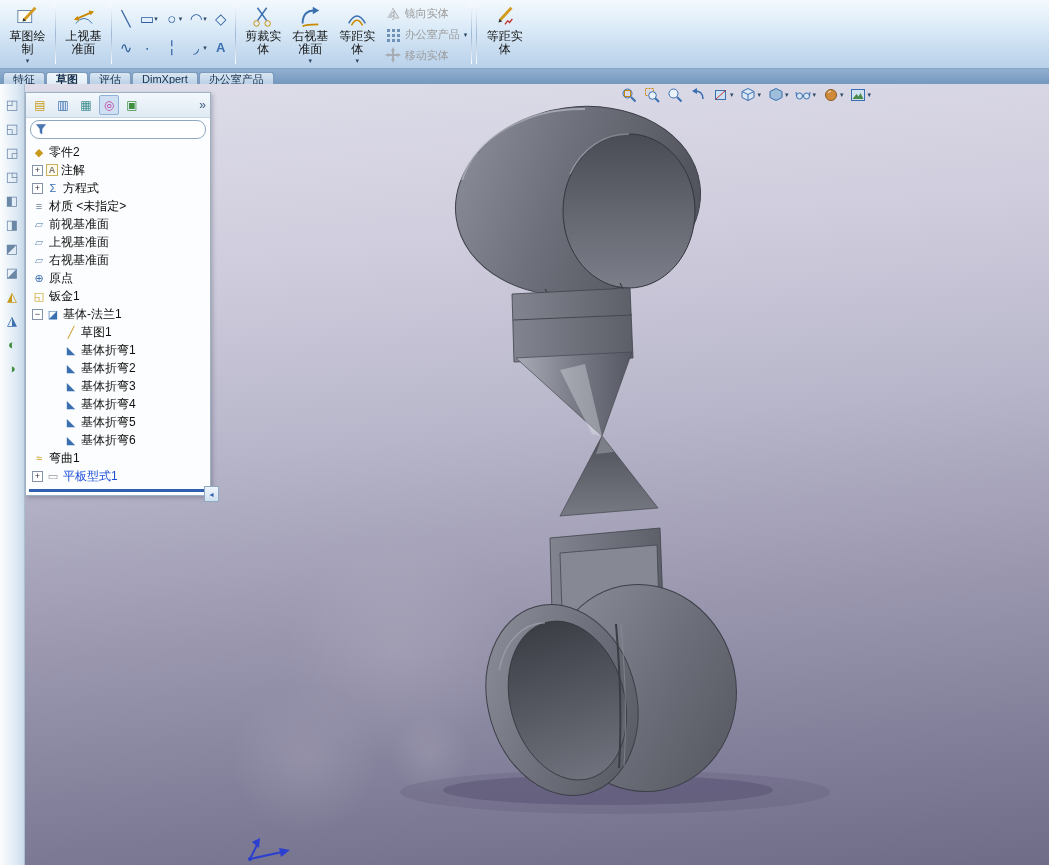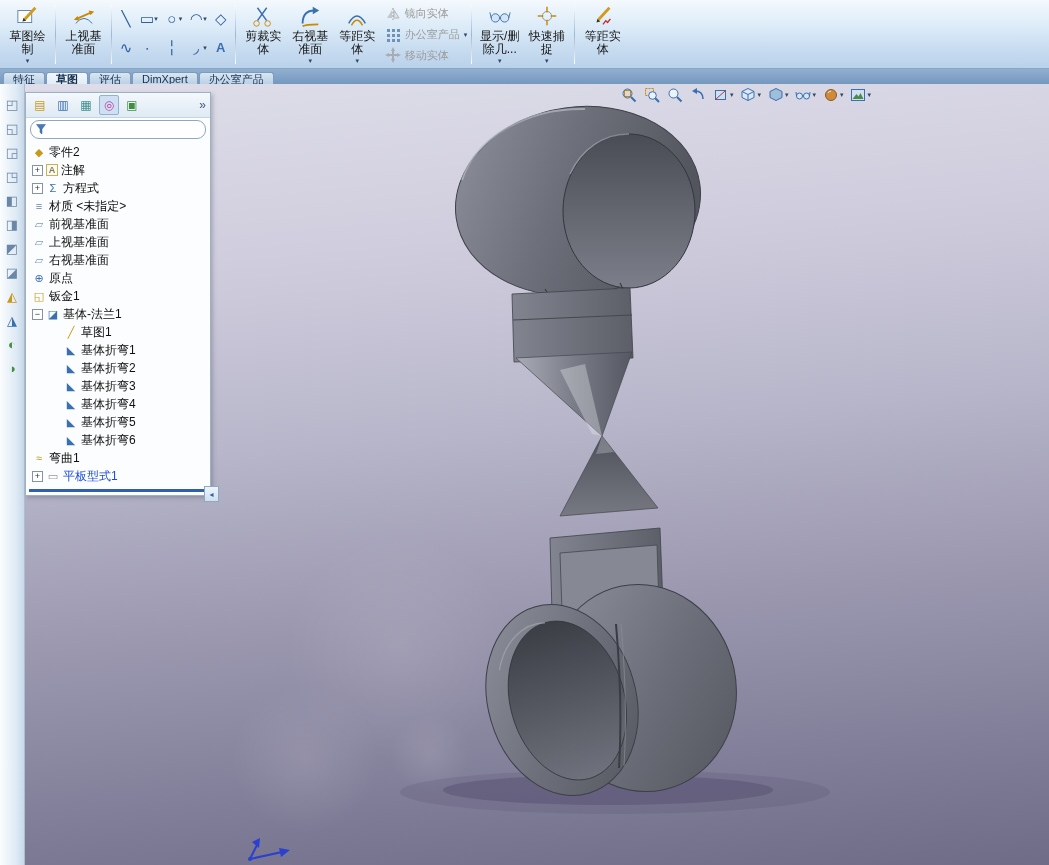--- a/index.html
+++ b/index.html
@@ -205,39 +205,20 @@
         <polygon points="8,0 6,4 10,4" fill="#a8acb2"></polygon>
           <polygon points="8,16 6,12 10,12" fill="#a8acb2"></polygon>
         <polygon points="0,8 4,6 4,10" fill="#a8acb2"></polygon>
           <polygon points="16,8 12,6 12,10" fill="#a8acb2"></polygon>
       </svg>
       <span class="lbl">移动实体</span>
     </div>
   </div>
   <div class="rsep"></div>
 
-  <div class="rgroup">
-    <div class="bigbtn">
-      <svg class="icon26" viewBox="0 0 26 26">
-        <circle cx="8" cy="14" r="4.5" fill="#d7e5f2" stroke="#3a6fb0"></circle>
-        <circle cx="18" cy="14" r="4.5" fill="#d7e5f2" stroke="#3a6fb0"></circle>
-        <path d="M12.5 14h1M3.5 14 L2 8 M22.5 14 L24 8" stroke="#3a6fb0" fill="none"></path>
-      </svg>
-      <span class="lbl">显示/删除几...</span>
-      <span class="caret">▾</span>
-    </div>
-    <div class="bigbtn">
-      <svg class="icon26" viewBox="0 0 26 26">
-        <circle cx="13" cy="12" r="5" fill="none" stroke="#8a9098"></circle>
-        <path d="M13 2v6M13 16v6M3 12h6M17 12h6" stroke="#c98a00" stroke-width="1.6"></path>
-      </svg>
-      <span class="lbl">快速捕捉</span>
-      <span class="caret">▾</span>
-    </div>
-  </div>
   <div class="rsep"></div>
   <div class="rgroup">
     <div class="bigbtn">
       <svg class="icon26" viewBox="0 0 26 26">
         <line x1="20" y1="3" x2="8" y2="16" stroke="#d29a1e" stroke-width="3"></line>
         <polygon points="6,19 10,18 7,15" fill="#333"></polygon>
         <path d="M13 21 l3-4 2 2 3-4" stroke="#c03030" fill="none" stroke-width="1.5"></path>
       </svg>
       <span class="lbl">等距实体</span>
     </div>

